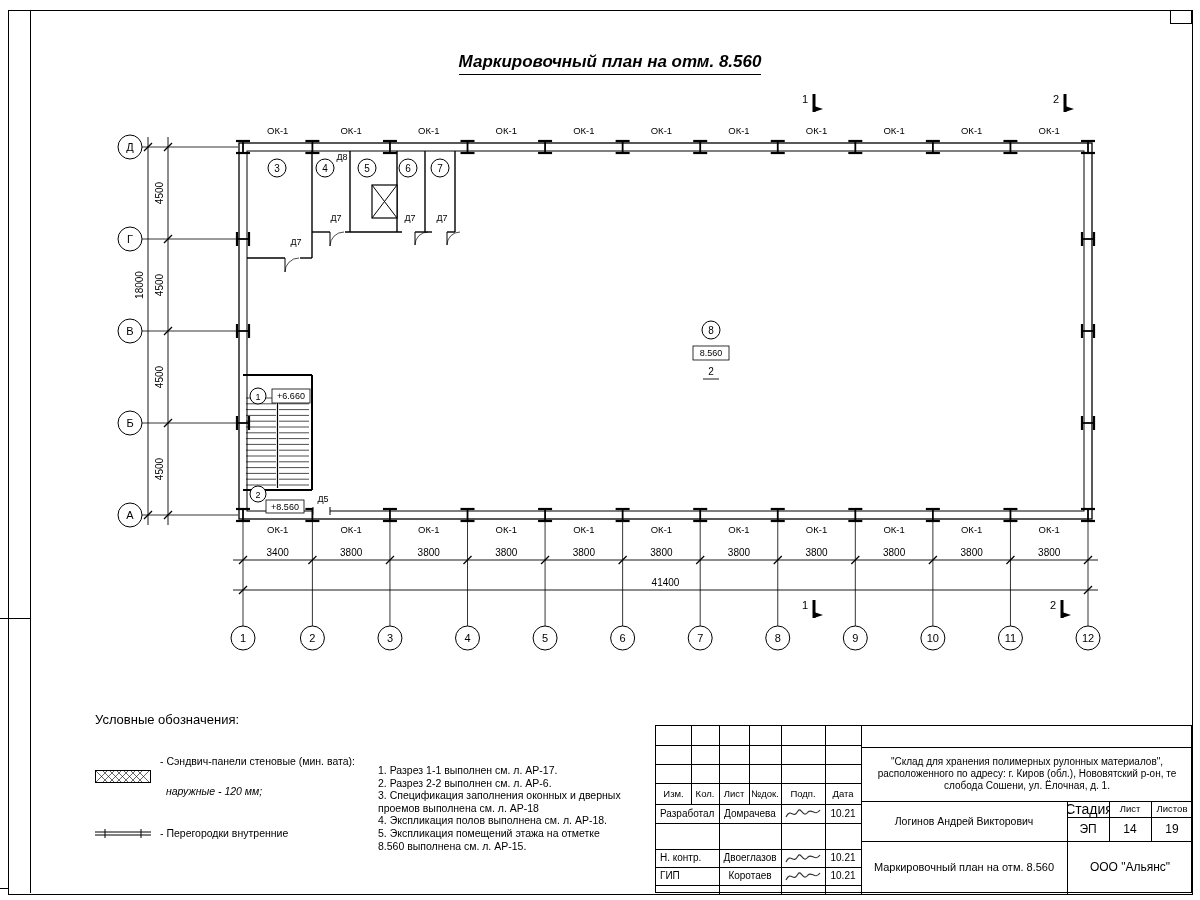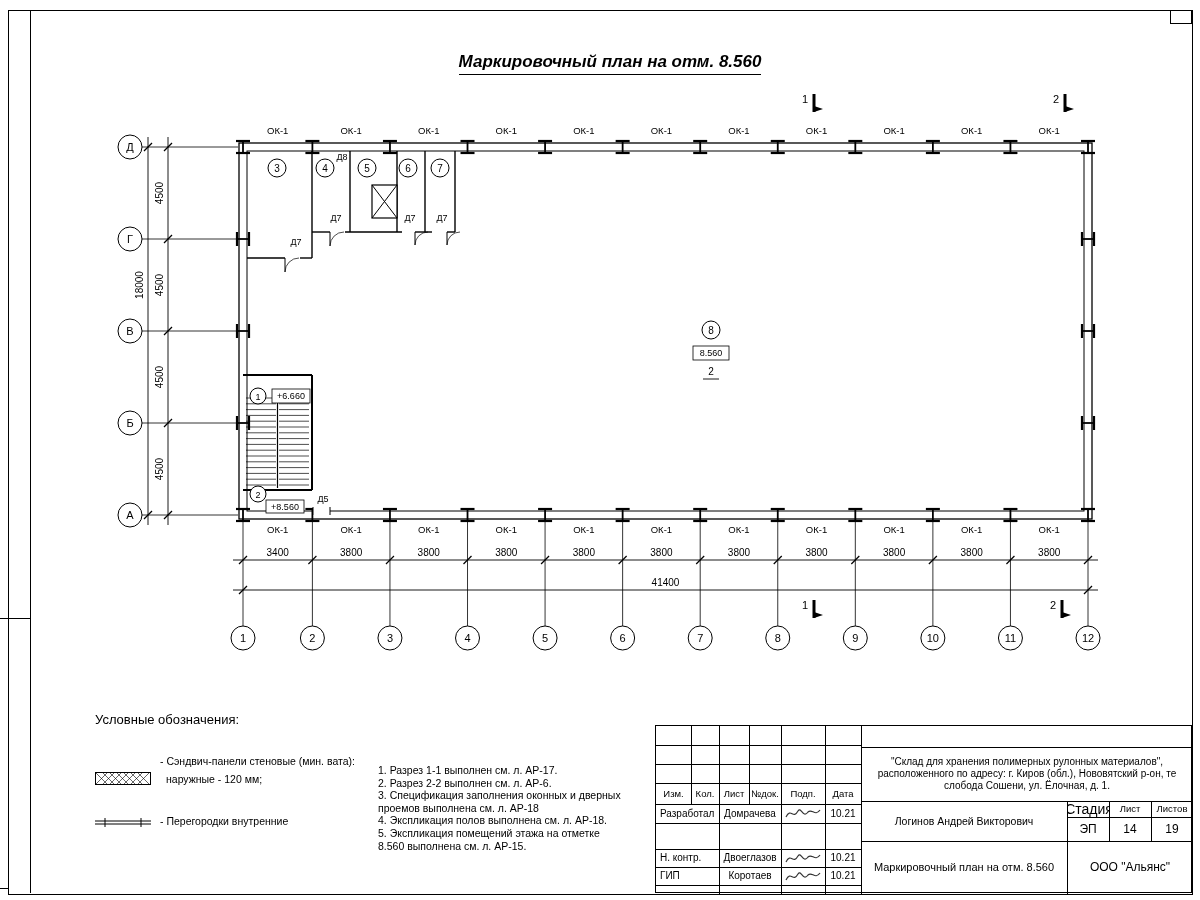--- a/index.html
+++ b/index.html
@@ -8,23 +8,23 @@
   .frame-outer{position:absolute;left:8px;top:10px;width:1183px;height:883px;border:1px solid #000;}
   .frame-left{position:absolute;left:30px;top:10px;height:883px;width:0;border-left:1px solid #000;}
   .corner-box{position:absolute;left:1170px;top:10px;width:22px;height:14px;border:1px solid #000;box-sizing:border-box;}
   .edge-tick{position:absolute;height:0;border-top:1px solid #000;}
   .title-wrap{position:absolute;left:410px;top:52px;width:400px;text-align:center;}
   .title-wrap span{font-size:17px;font-weight:bold;font-style:italic;border-bottom:1.5px solid #000;padding-bottom:3px;}
   #plan-svg{position:absolute;left:0;top:0;}
   #plan-svg text{font-family:"Liberation Sans",sans-serif;fill:#000;}
   .legend{position:absolute;left:95px;top:712px;width:280px;font-size:10.5px;}
   .legend-title{font-size:13px;margin-bottom:28px;}
-  .legend-row{display:flex;align-items:flex-end;gap:9px;margin-bottom:30px;}
+  .legend-row{display:flex;align-items:center;gap:9px;margin-bottom:30px;}
   .legend-row svg{flex:none;margin-top:1px;}
-  .lt2{margin-left:6px;margin-top:6px;}
+  .lt2{margin-left:6px;margin-top:18px;font-style:italic;}
   .notes{position:absolute;left:378px;top:764px;width:275px;font-size:10.5px;line-height:12.6px;}
   .tb{position:absolute;left:655px;top:725px;width:537px;height:168px;border:1px solid #000;box-sizing:border-box;background:#fff;font-size:10px;}
   .vl{position:absolute;width:0;border-left:1px solid #000;}
   .hl{position:absolute;height:0;border-top:1px solid #000;}
   .tbc{position:absolute;display:flex;align-items:center;justify-content:center;text-align:center;
     box-sizing:border-box;line-height:1.2;overflow:hidden;}
   .tbc.left{justify-content:flex-start;padding-left:4px;}
   .tbc.col{flex-direction:column;justify-content:center;}
   .sig{position:absolute;}
 </style>

